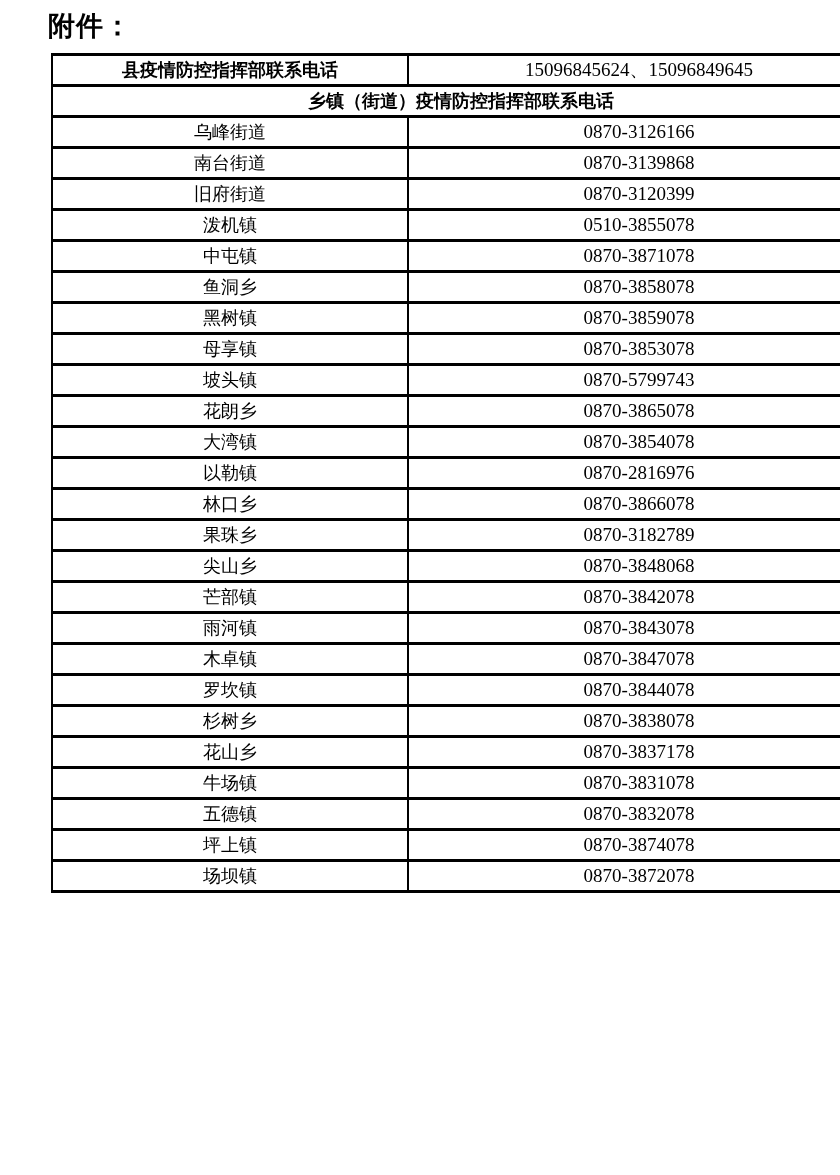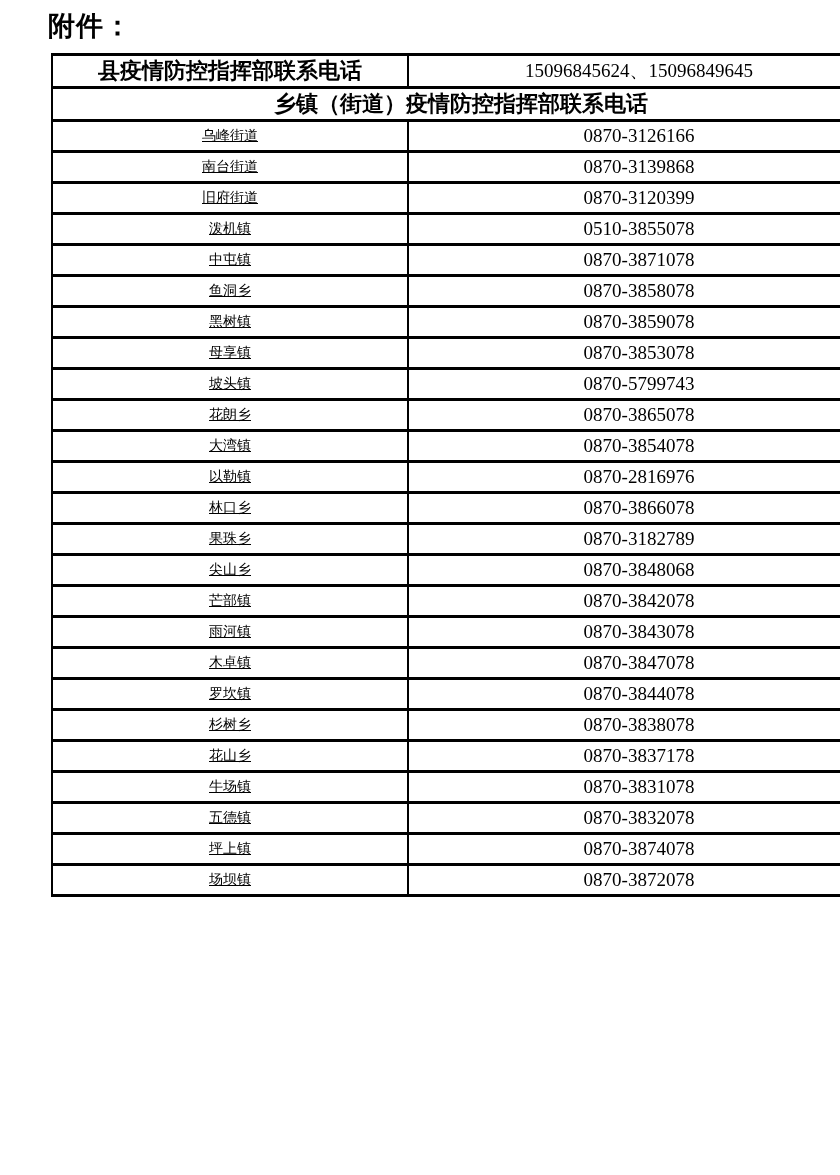--- a/index.html
+++ b/index.html
@@ -40,30 +40,29 @@
     height: 31px;
     padding: 0;
     text-align: center;
     vertical-align: middle;
     white-space: nowrap;
     overflow: hidden;
   }
   td.hd {
     font-family: "Liberation Sans", sans-serif;
     font-weight: bold;
-    font-size: 22px;
+    font-size: 18px;
   }
   td.num {
     font-family: "Liberation Serif", serif;
     font-size: 19px;
   }
   td.town {
     font-family: "DejaVu Serif", serif;
-    font-size: 14px;
-    text-decoration: underline;
+    font-size: 18px;
   }
 </style>
 </head>
 <body>
 
 <div class="page">
   <div class="attachment-title">附件：</div>
 
   <table class="contact-table">
     <colgroup>

